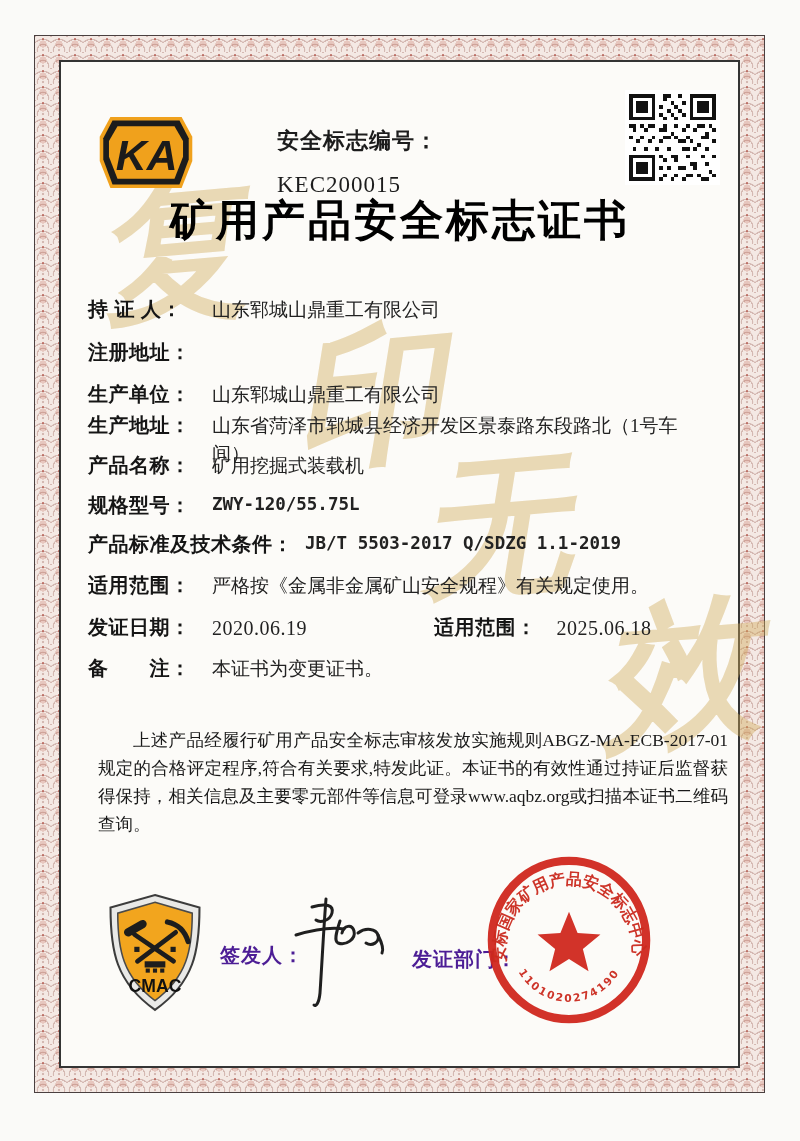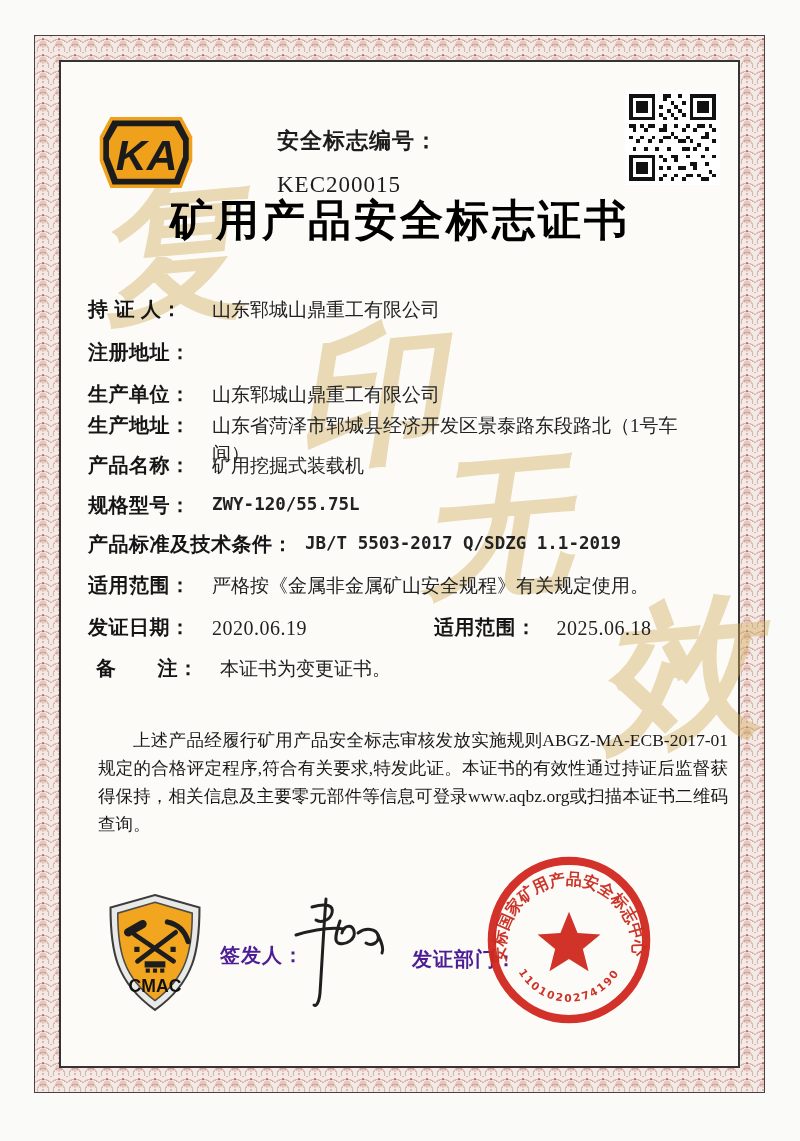--- a/index.html
+++ b/index.html
@@ -140,21 +140,21 @@
   <div class="abs row" style="top:572px;">
     <span class="lbl w">适用范围：</span>
     <span class="val">严格按《金属非金属矿山安全规程》有关规定使用。</span>
   </div>
   <div class="abs row" style="top:614px;">
     <span class="lbl w">发证日期：</span>
     <span class="val date" style="width:222px;">2020.06.19</span>
     <span class="lbl" style="margin-right:20px;">适用范围：</span>
     <span class="val date">2025.06.18</span>
   </div>
-  <div class="abs row" style="top:655px;margin-left:8px;">
+  <div class="abs row" style="top:655px;">
     <span class="lbl w">备　　注：</span>
     <span class="val">本证书为变更证书。</span>
   </div>
 
   <div class="abs statement">上述产品经履行矿用产品安全标志审核发放实施规则ABGZ-MA-ECB-2017-01规定的合格评定程序,符合有关要求,特发此证。本证书的有效性通过持证后监督获得保持，相关信息及主要零元部件等信息可登录www.aqbz.org或扫描本证书二维码查询。</div>
 
   <div class="abs" style="left:103px;top:893px;width:104px;height:120px;">
     <svg viewBox="0 0 100 116" width="104" height="120">
       <path d="M50,2 L93,14 C93,56 88,86 50,113 C12,86 7,56 7,14 Z" fill="#e9e9e7" stroke="#3c3c3c" stroke-width="2"></path>
       <path d="M50,9 L86,19.5 C86,55 81,81 50,104 C19,81 14,55 14,19.5 Z" fill="#f2a51e" stroke="#4a4a4a" stroke-width="1.5"></path>

